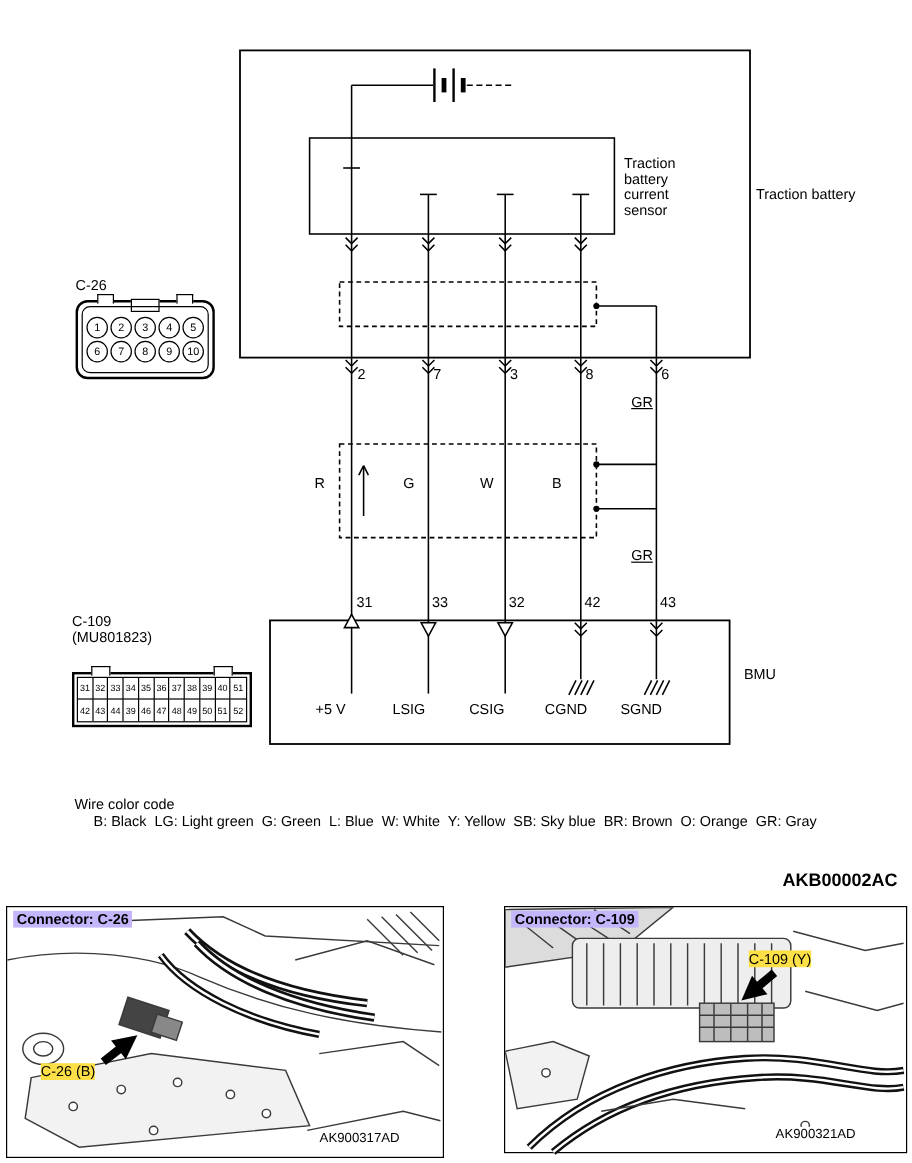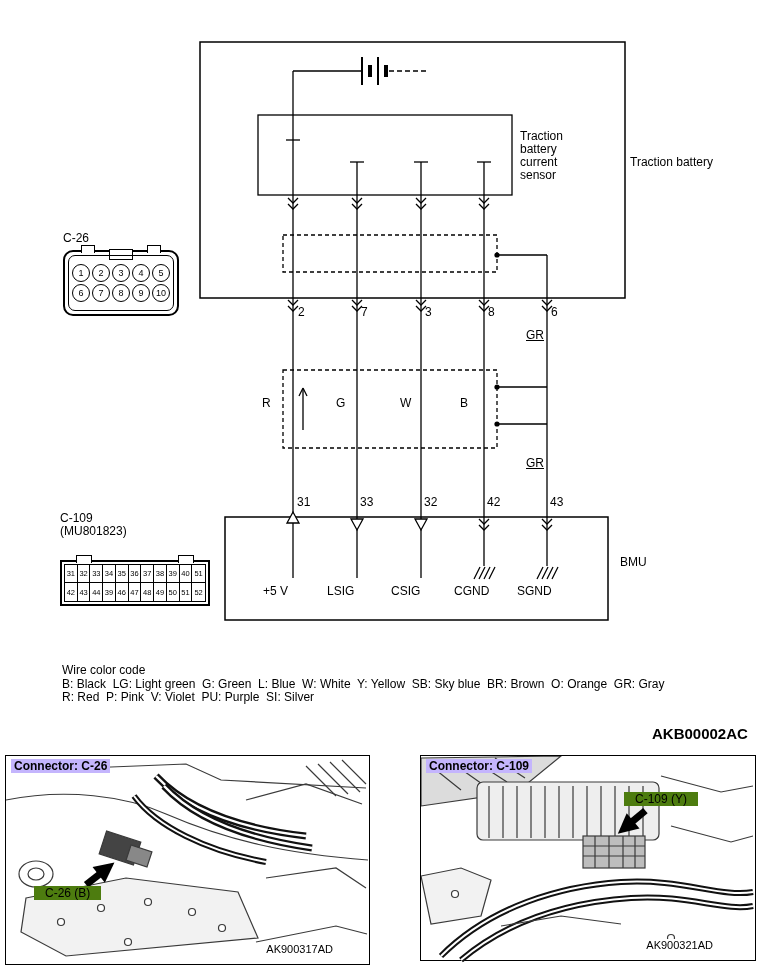--- a/index.html
+++ b/index.html
@@ -4,21 +4,21 @@
 <style>
   html,body { margin:0; padding:0; background:#fff; }
   #page {
     position:relative; width:760px; height:969px; background:#fff;
     font-family:"Liberation Sans", sans-serif; color:#000; overflow:hidden;
   }
   .abs { position:absolute; }
   .lbl { position:absolute; font-size:12px; line-height:13px; white-space:nowrap; }
   .title { position:absolute; top:5px; left:0; width:760px; text-align:center;
            font-size:13px; font-weight:bold; }
-  .pre { white-space:pre; }
+  .pre { white-space:pre;margin-left:16px; }
   .preline { white-space:pre-line; }
   .ra { text-align:right;text-decoration:underline; }
   .ctr { }
 
   
   .c26-box { position:absolute; left:63px; top:250px; width:112px; height:62px;
              border:2px solid #000; border-radius:10px; background:#fff; }
   .c26-tab { position:absolute; top:-7px; width:12px; height:7px;
              border:1.5px solid #000; border-bottom:none; background:#fff; }
   .c26-notch { position:absolute; top:-3px; left:50%; transform:translateX(-50%);
@@ -42,21 +42,21 @@
                font-size:7.5px; display:flex; align-items:center; justify-content:center; }
   .c109-cell:nth-child(11n) { border-right:none; }
   .c109-cell:nth-child(n+12) { border-bottom:none; }
 
   
   .panel { position:absolute; border:1.5px solid #000; background:#fff; box-sizing:border-box; }
   .panel-title { position:absolute; top:3px; left:5px; font-size:12px; font-weight:bold;
                  background:#c4b5fd; padding:0 3px; z-index:2; white-space:nowrap; }
   .panel-code { position:absolute; font-size:11px; font-weight:normal; background:#fff;
                 padding:0 2px; z-index:2; white-space:nowrap; }
-  .panel-callout { position:absolute; font-size:12px; background:#4d7c0f; padding:0 11px;
+  .panel-callout { position:absolute; font-size:12px; background:#fde047; padding:0 0;
                    z-index:2; white-space:nowrap; }
   .panel svg { position:absolute; left:0; top:0; }
 </style>
 </head>
 <body>
 
 <div id="page">
 
 
   <svg class="abs" style="left:0;top:0" width="760" height="660" viewBox="0 0 760 660" fill="none" stroke="#000" stroke-width="1.3">
@@ -226,21 +226,20 @@
       <div class="c109-cell">48</div>
       <div class="c109-cell">49</div>
       <div class="c109-cell">50</div>
       <div class="c109-cell">51</div>
       <div class="c109-cell">52</div>
     </div>
   </div>
 
   <div class="lbl" style="left:62px;top:664px">Wire color code</div>
   <div class="lbl pre" style="left:62px;top:678px">B: Black  LG: Light green  G: Green  L: Blue  W: White  Y: Yellow  SB: Sky blue  BR: Brown  O: Orange  GR: Gray</div>
-  <div class="lbl pre" style="left:62px;top:691px">R: Red  P: Pink  V: Violet  PU: Purple  SI: Silver</div>
 
   <div class="lbl" style="left:652px;top:727px;font-weight:bold;font-size:15px">AKB00002AC</div>
 
   <div class="panel" style="left:5px;top:755px;width:365px;height:210px">
     <svg width="362" height="207" viewBox="0 0 362 207" fill="none" stroke="#3a3a3a" stroke-width="1.2">
       <path d="M30,14 L180,8 L215,24 L360,32"></path>
       <path d="M0,44 C60,32 120,40 160,58 C220,84 280,98 362,104"></path>
       <path d="M240,44 L300,28 L356,48"></path>
       <path d="M300,10 L330,40 M312,8 L342,38 M324,6 L354,36 M336,4 L360,28"></path>
       <path d="M150,20 C180,52 230,72 300,80" stroke="#111" stroke-width="7"></path>

